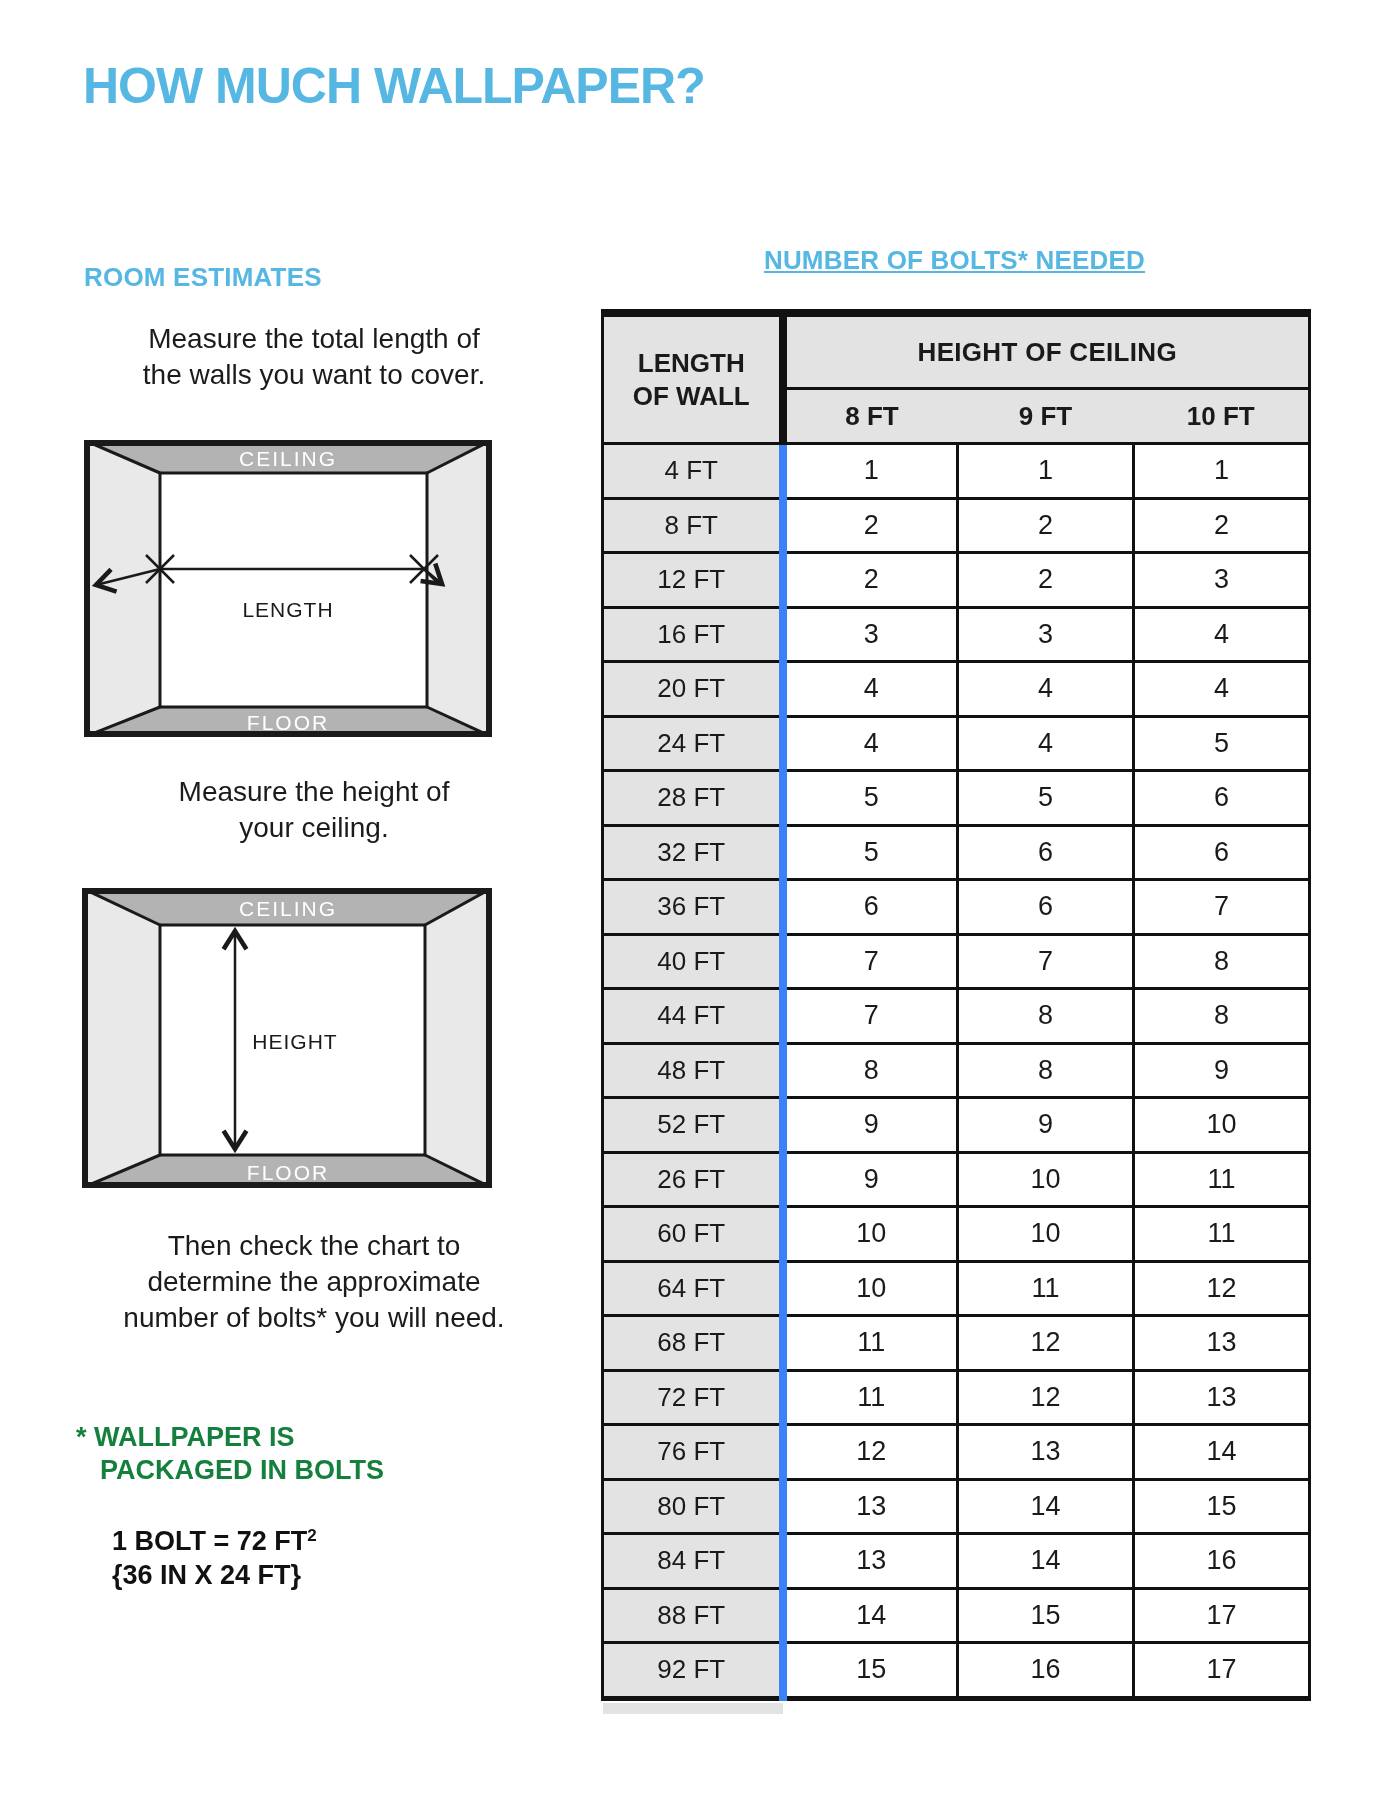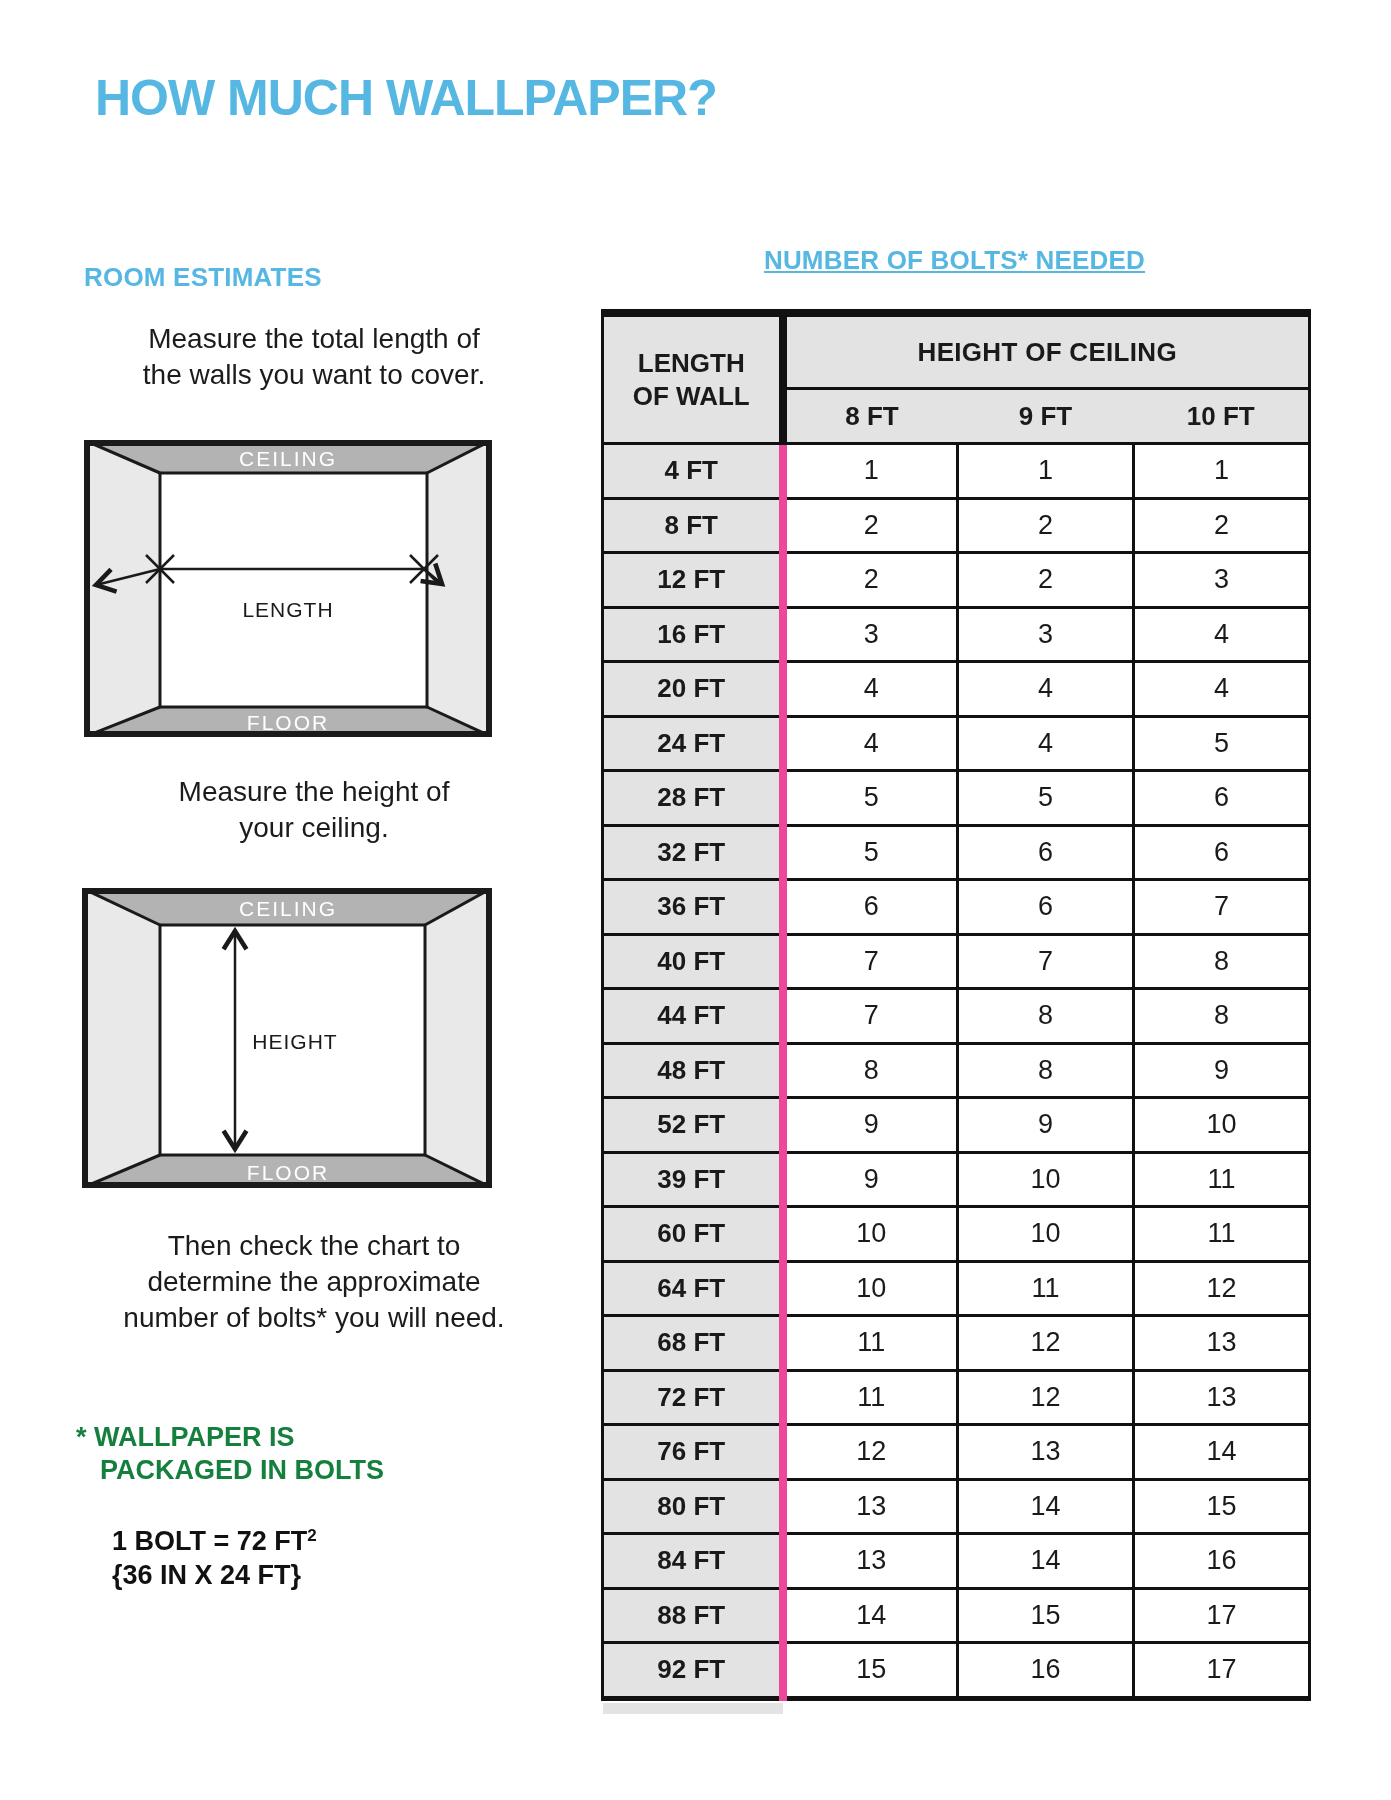--- a/index.html
+++ b/index.html
@@ -1,21 +1,21 @@
 <!DOCTYPE html>
 <html><head>
 <meta charset="utf-8">
 <style>
   html,body { margin:0; padding:0; background:#ffffff; }
   .page {
     position:relative; width:1391px; height:1800px; background:#ffffff;
     font-family:"Liberation Sans","DejaVu Sans",sans-serif; color:#1a1a1a; overflow:hidden;
   }
   .title {
-    position:absolute; left:83px; top:60px; margin:12px;
+    position:absolute; left:83px; top:60px; margin:0;
     font-size:50px; line-height:52px; font-weight:bold; letter-spacing:-1px;
     color:#55b7e2;
   }
   .section-heading {
     position:absolute; font-size:26px; line-height:30px; font-weight:bold; color:#55b7e2;
     letter-spacing:0.2px;
   }
   .left-heading { left:84px; top:262px;text-align:center; }
   .table-heading { left:601px; top:245px; width:707px; text-align:center;text-decoration:underline; }
   .para {
@@ -57,23 +57,23 @@
   }
   .bolt-table .group {
     background:#e3e3e3; border-bottom:3px solid #111111; height:70px;
     font-size:26px; font-weight:bold; letter-spacing:0.3px;text-align:center;
   }
   .bolt-table .subhead th {
     background:#e3e3e3; border-bottom:3px solid #111111; height:52px;
     font-size:26px; font-weight:bold;
   }
   .bolt-table tbody th.rowhead {
-    background:#e3e3e3; border-right:8px solid #ec4899; border-bottom:3px solid #111111;
+    background:#e3e3e3; border-right:8px solid #3b82f6; border-bottom:3px solid #111111;
     border-left:3px solid #111111;
-    font-size:26px; font-weight:bold; height:51.5px;
+    font-size:26px; font-weight:normal; height:51.5px;
   }
   .bolt-table tbody td {
     background:#ffffff; border:3px solid #111111; font-size:27px; color:#1a1a1a;
   }
   .table-tail {
     position:absolute; left:603px; top:1703px; width:180px; height:11px; background:#e3e3e3;
   }
 </style>
 </head>
 <body>
@@ -247,21 +247,21 @@
           <td>8</td>
           <td>9</td>
         </tr>
         <tr>
           <th class="rowhead">52 FT</th>
           <td>9</td>
           <td>9</td>
           <td>10</td>
         </tr>
         <tr>
-          <th class="rowhead">39 FT</th>
+          <th class="rowhead">26 FT</th>
           <td>9</td>
           <td>10</td>
           <td>11</td>
         </tr>
         <tr>
           <th class="rowhead">60 FT</th>
           <td>10</td>
           <td>10</td>
           <td>11</td>
         </tr>

